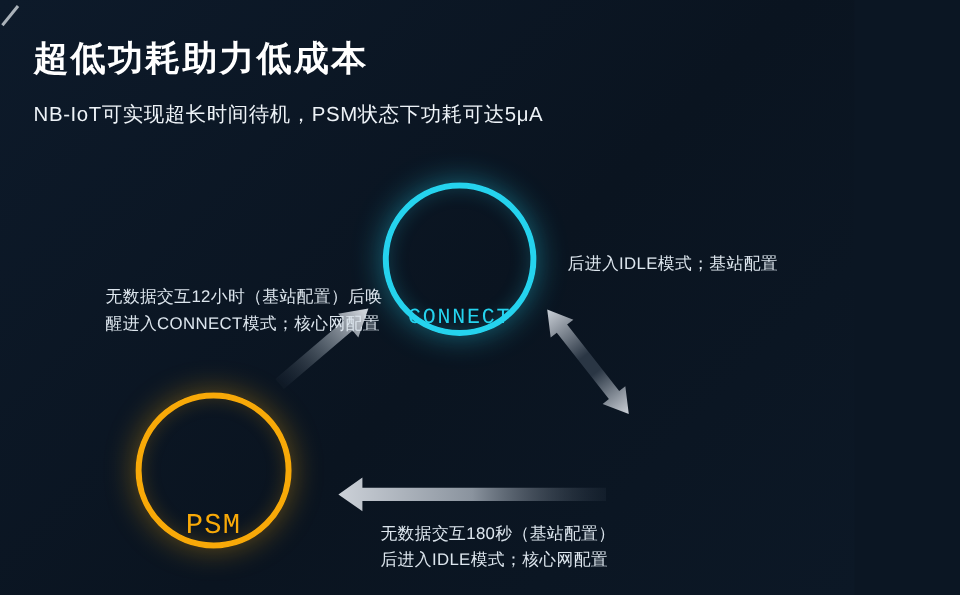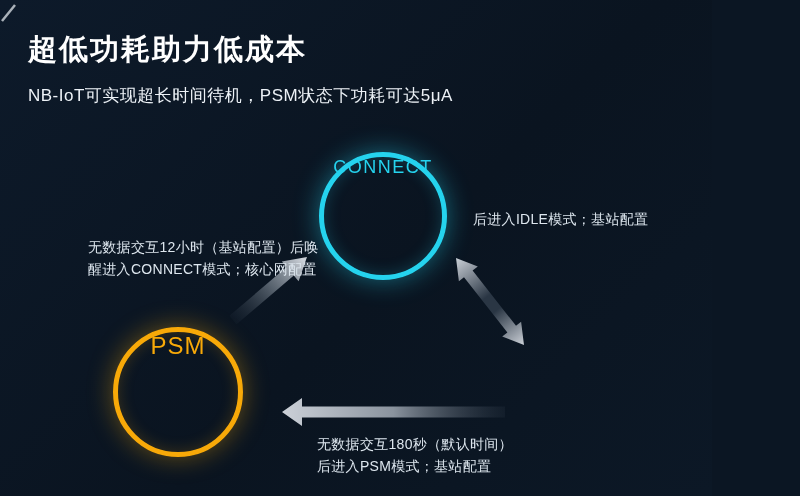--- a/index.html
+++ b/index.html
@@ -16,21 +16,21 @@
     position: absolute; left: 28px; top: 34px;
     font-size: 29px; font-weight: bold; color: var(--title-color, #ffffff);
     letter-spacing: 2px; line-height: 1.1;
   }
   .subtitle {
     position: absolute; left: 28px; top: 86px;
     font-size: 17px; color: #edf2f7; letter-spacing: 0.5px; line-height: 1.2;
   }
   .circle {
     position: absolute; border-radius: 50%; box-sizing: border-box;
-    display: flex; align-items: flex-start; justify-content: center;
+    display: flex; align-items: flex-end; justify-content: center; font-family: Liberation Mono, monospace;
   }
   .circle-connect {
     left: 319px; top: 152px; width: 128px; height: 128px;
     border: 5px solid var(--cyan, #25d3ee);
     box-shadow: 0 0 26px rgba(37,211,238,0.45), inset 0 0 16px rgba(37,211,238,0.22);
   }
   .circle-connect .state-label { color: var(--cyan, #25d3ee); font-size: 18px; letter-spacing: 1.5px; }
   .circle-psm {
     left: 113px; top: 327px; width: 130px; height: 130px;
     border: 5px solid var(--orange, #f8a908);
@@ -105,17 +105,17 @@
 
   <div class="annotation ann-idle-connect">
   </div>
 
   <div class="annotation ann-psm-connect">
     <div>无数据交互12小时（基站配置）后唤</div>
     <div>醒进入CONNECT模式；核心网配置</div>
   </div>
 
   <div class="annotation ann-idle-psm">
-    <div>无数据交互180秒（默认时间）</div>
-    <div>后进入PSM模式；基站配置</div>
+    <div>无数据交互180秒（基站配置）</div>
+    <div>后进入IDLE模式；核心网配置</div>
   </div>
 
 </div>
 
 </body></html>

